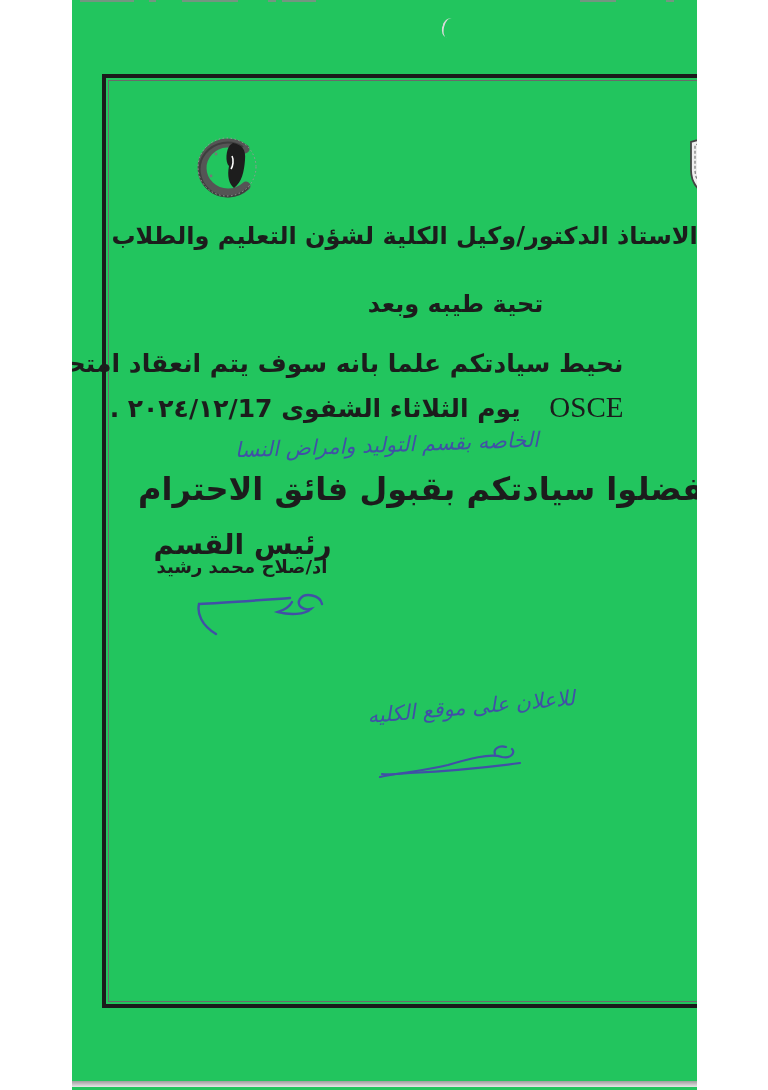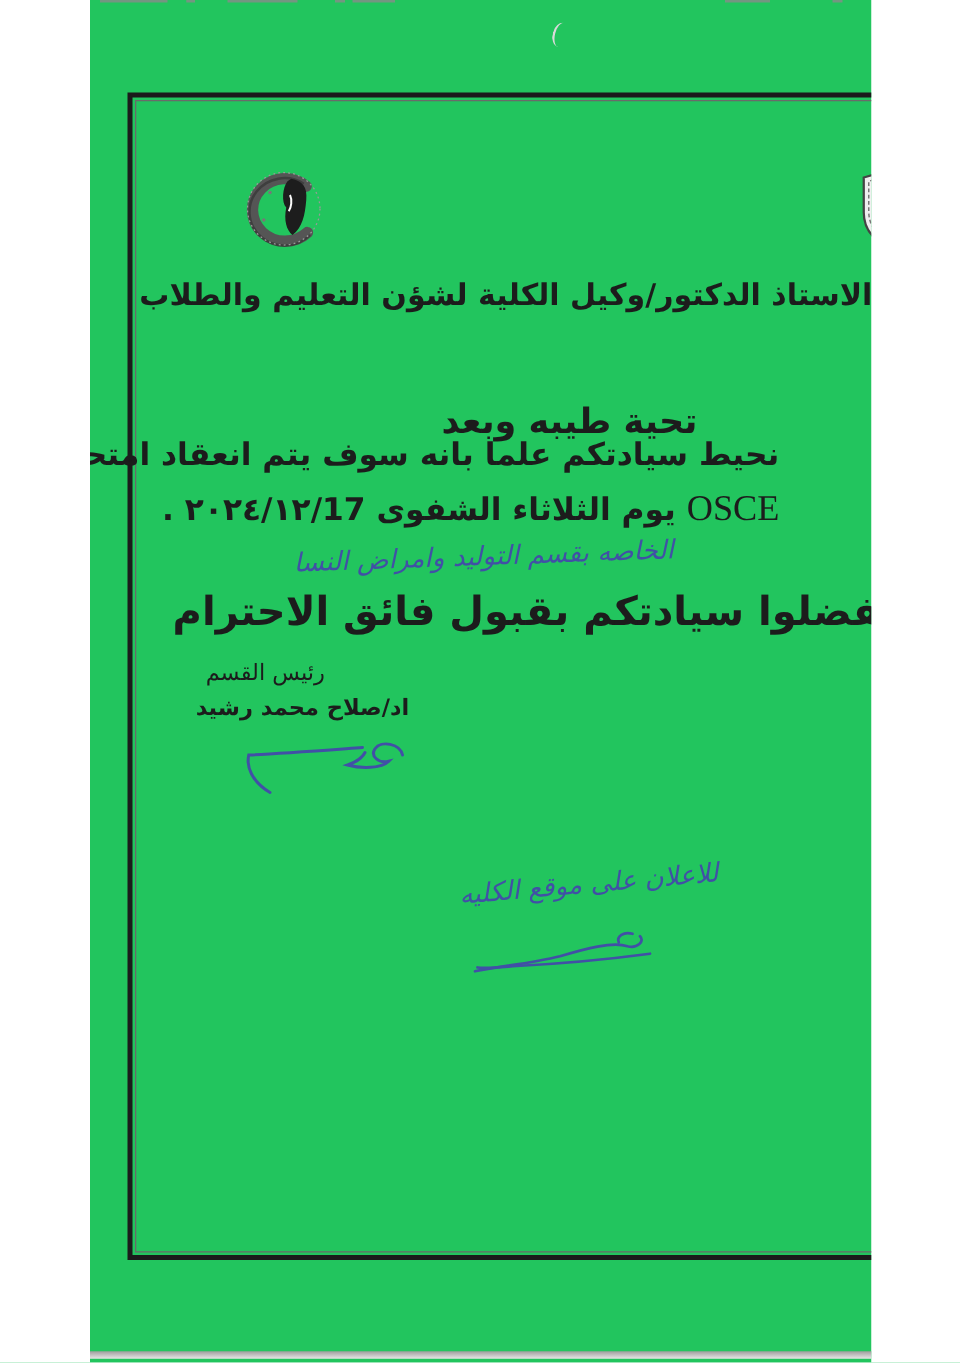--- a/index.html
+++ b/index.html
@@ -18,26 +18,26 @@
   .frame-thin{position:absolute;inset:2px;border:1px solid #6a6a6a;}
   
   .logo-left{position:absolute;left:124px;top:136px;width:64px;height:62px;}
   .logo-right{position:absolute;left:615px;top:133px;width:57px;height:68px;}
   .vline-artifact{position:absolute;left:671px;top:129px;width:2px;height:98px;
     background:#9c9c9c;opacity:.75;}
   
   .t{position:absolute;white-space:nowrap;direction:rtl;line-height:1.15;}
   .center-anchor{transform:translateX(-50%);}
   .recipient{left:370px;top:223px;font-size:24px;font-weight:700;}
-  .greeting{left:384px;top:291px;font-size:28px;font-weight:700;margin-top:30px;}
+  .greeting{left:384px;top:291px;font-size:24px;font-weight:700;}
   .body1{right:73px;top:350px;font-size:25px;font-weight:700;}
   .body2{right:73px;top:391px;font-size:25px;font-weight:700;}
-  .osce{font-family:"Liberation Serif","DejaVu Serif",serif;font-size:29px;font-weight:400;}
+  .osce{font-family:"Liberation Serif","DejaVu Serif",serif;font-size:29px;font-weight:400;margin-left:20px;}
   .closing{left:366px;top:471px;font-size:32px;font-weight:700;}
-  .signer-title{left:93px;top:529px;font-size:18px;font-weight:400;}
+  .signer-title{left:82px;top:529px;font-size:28px;font-weight:700;}
   .signer-name{left:85px;top:557px;font-size:18px;font-weight:700;}
   
   .hand{position:absolute;white-space:nowrap;direction:rtl;color:#4150a6;
     font-style:italic;font-weight:400;letter-spacing:1px;}
   .note1{left:315px;top:433px;font-size:21px;transform:translateX(-50%) rotate(-2deg);}
   .note2{left:399px;top:695px;font-size:21px;transform:translateX(-50%) rotate(-5deg);}
   .sig{position:absolute;}
   .sig1{left:120px;top:587px;}
   .sig2{left:298px;top:741px;}
   

